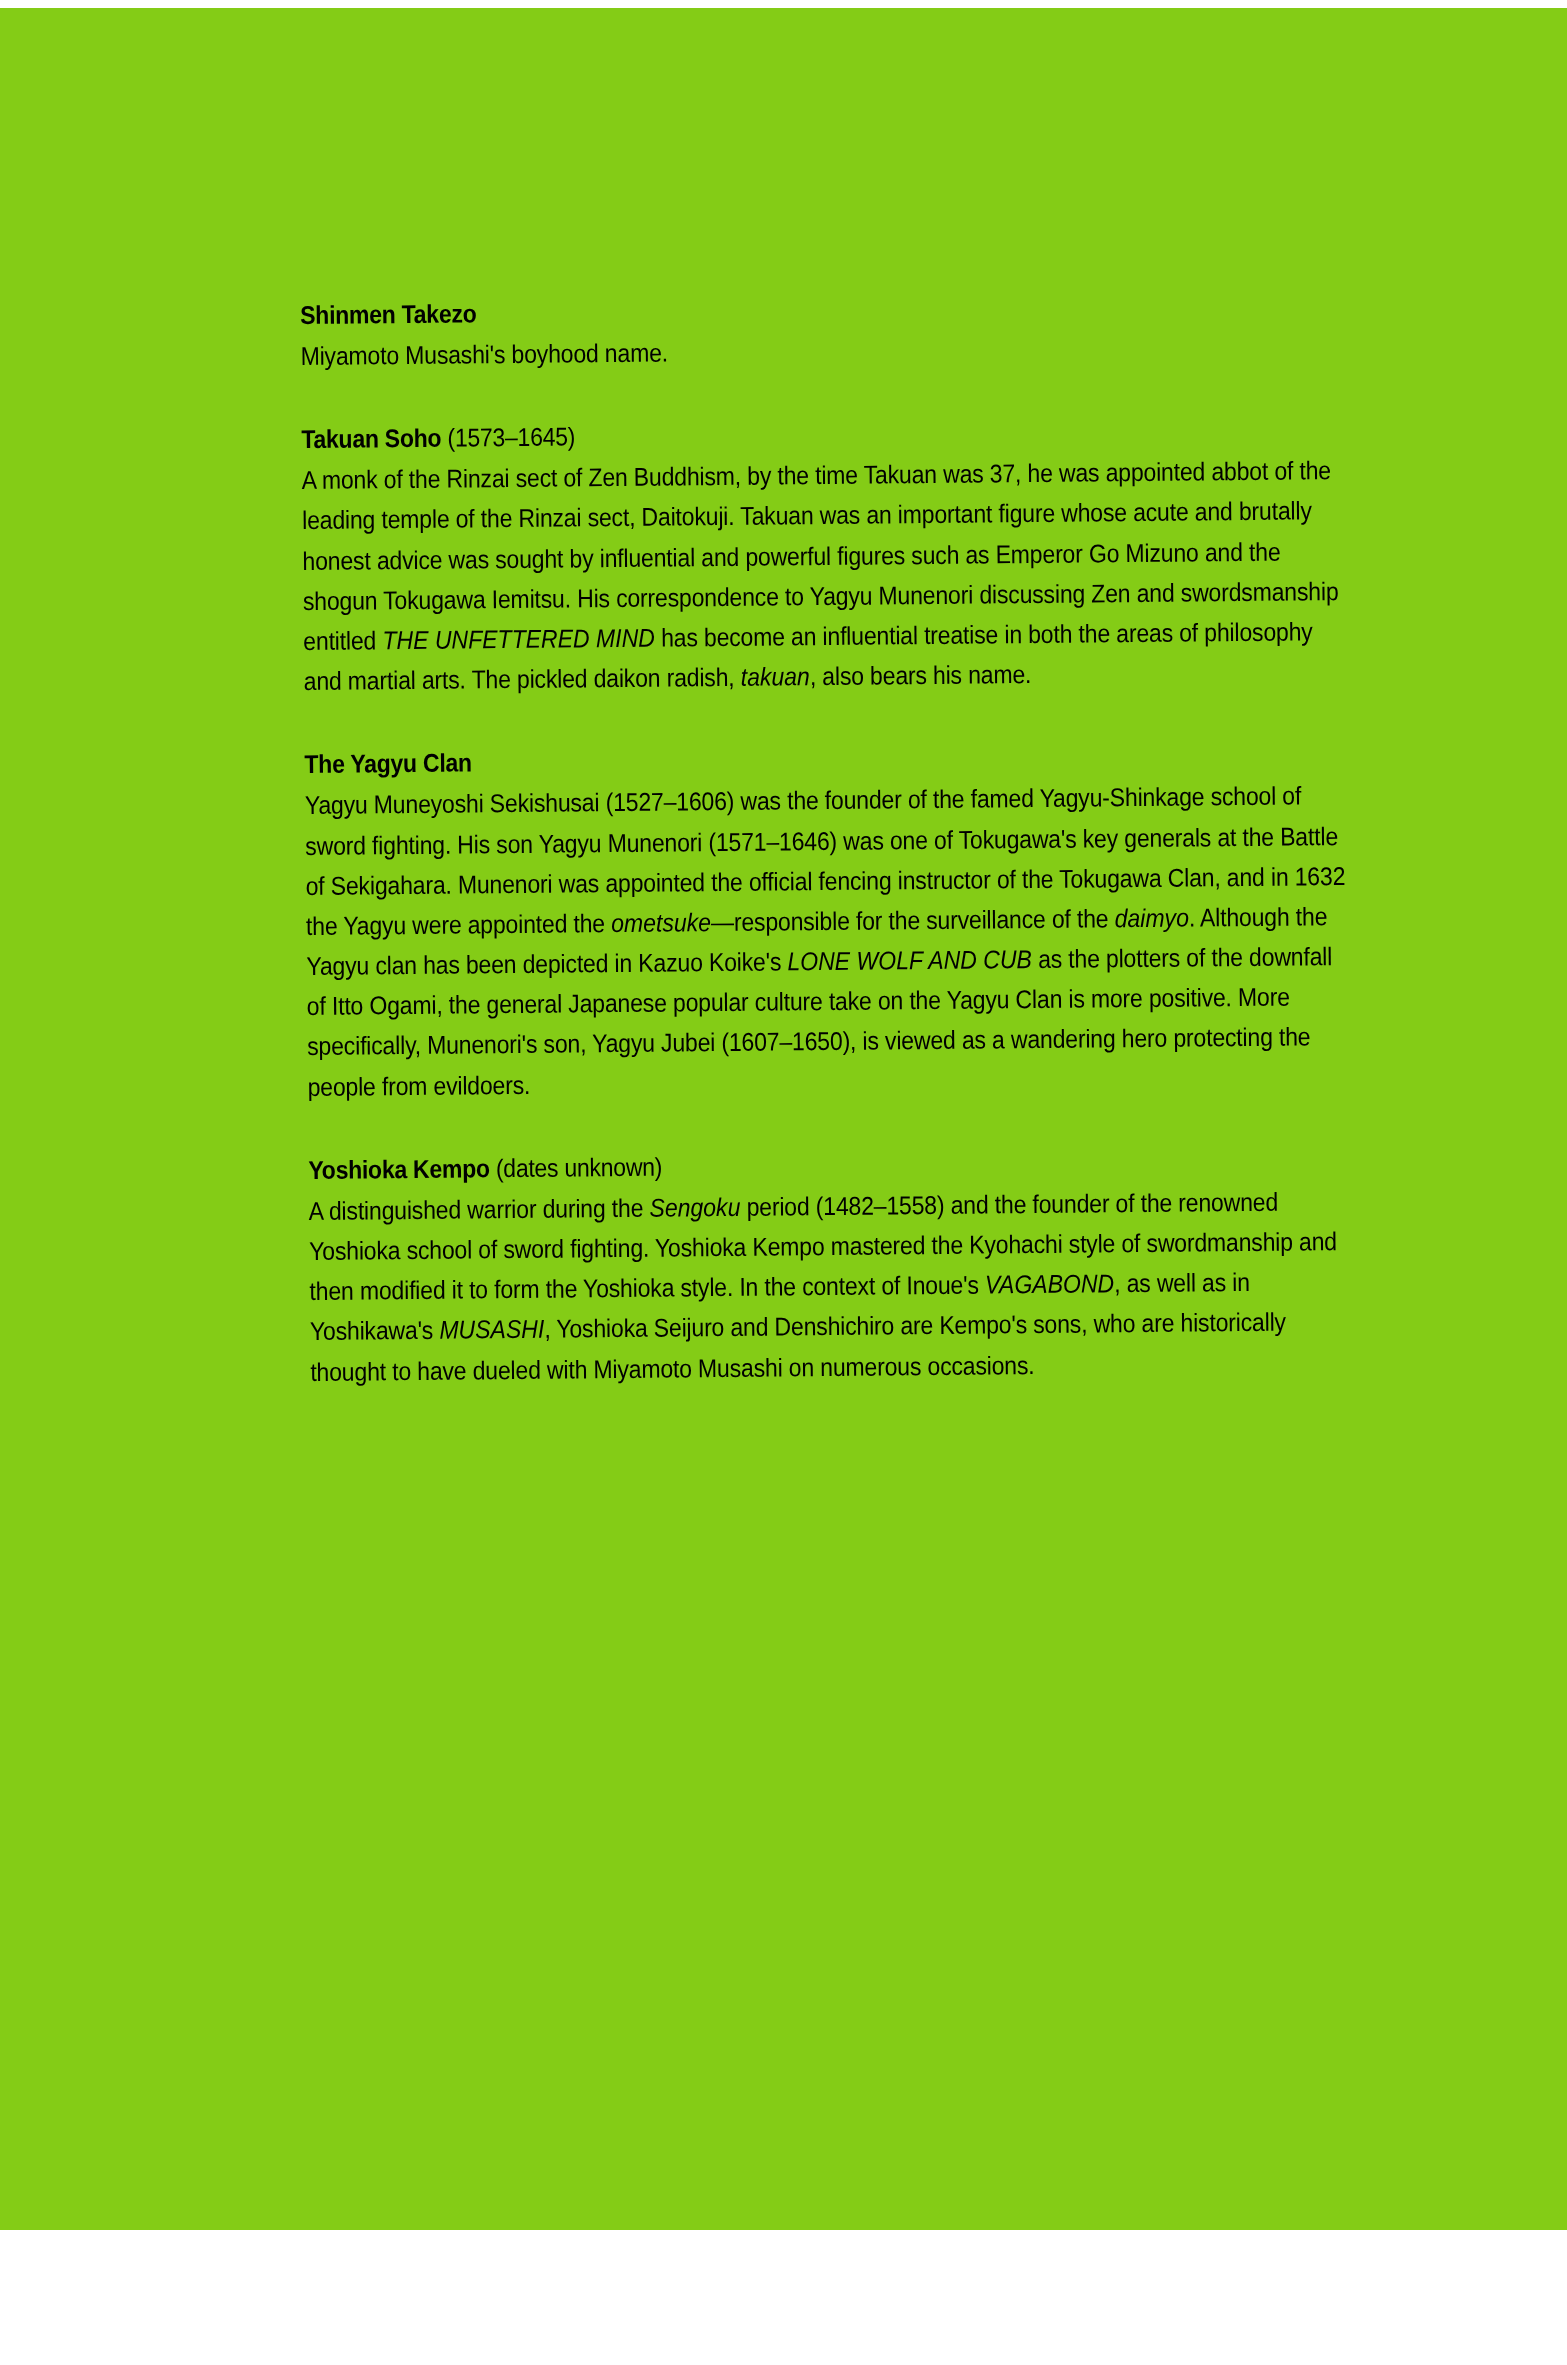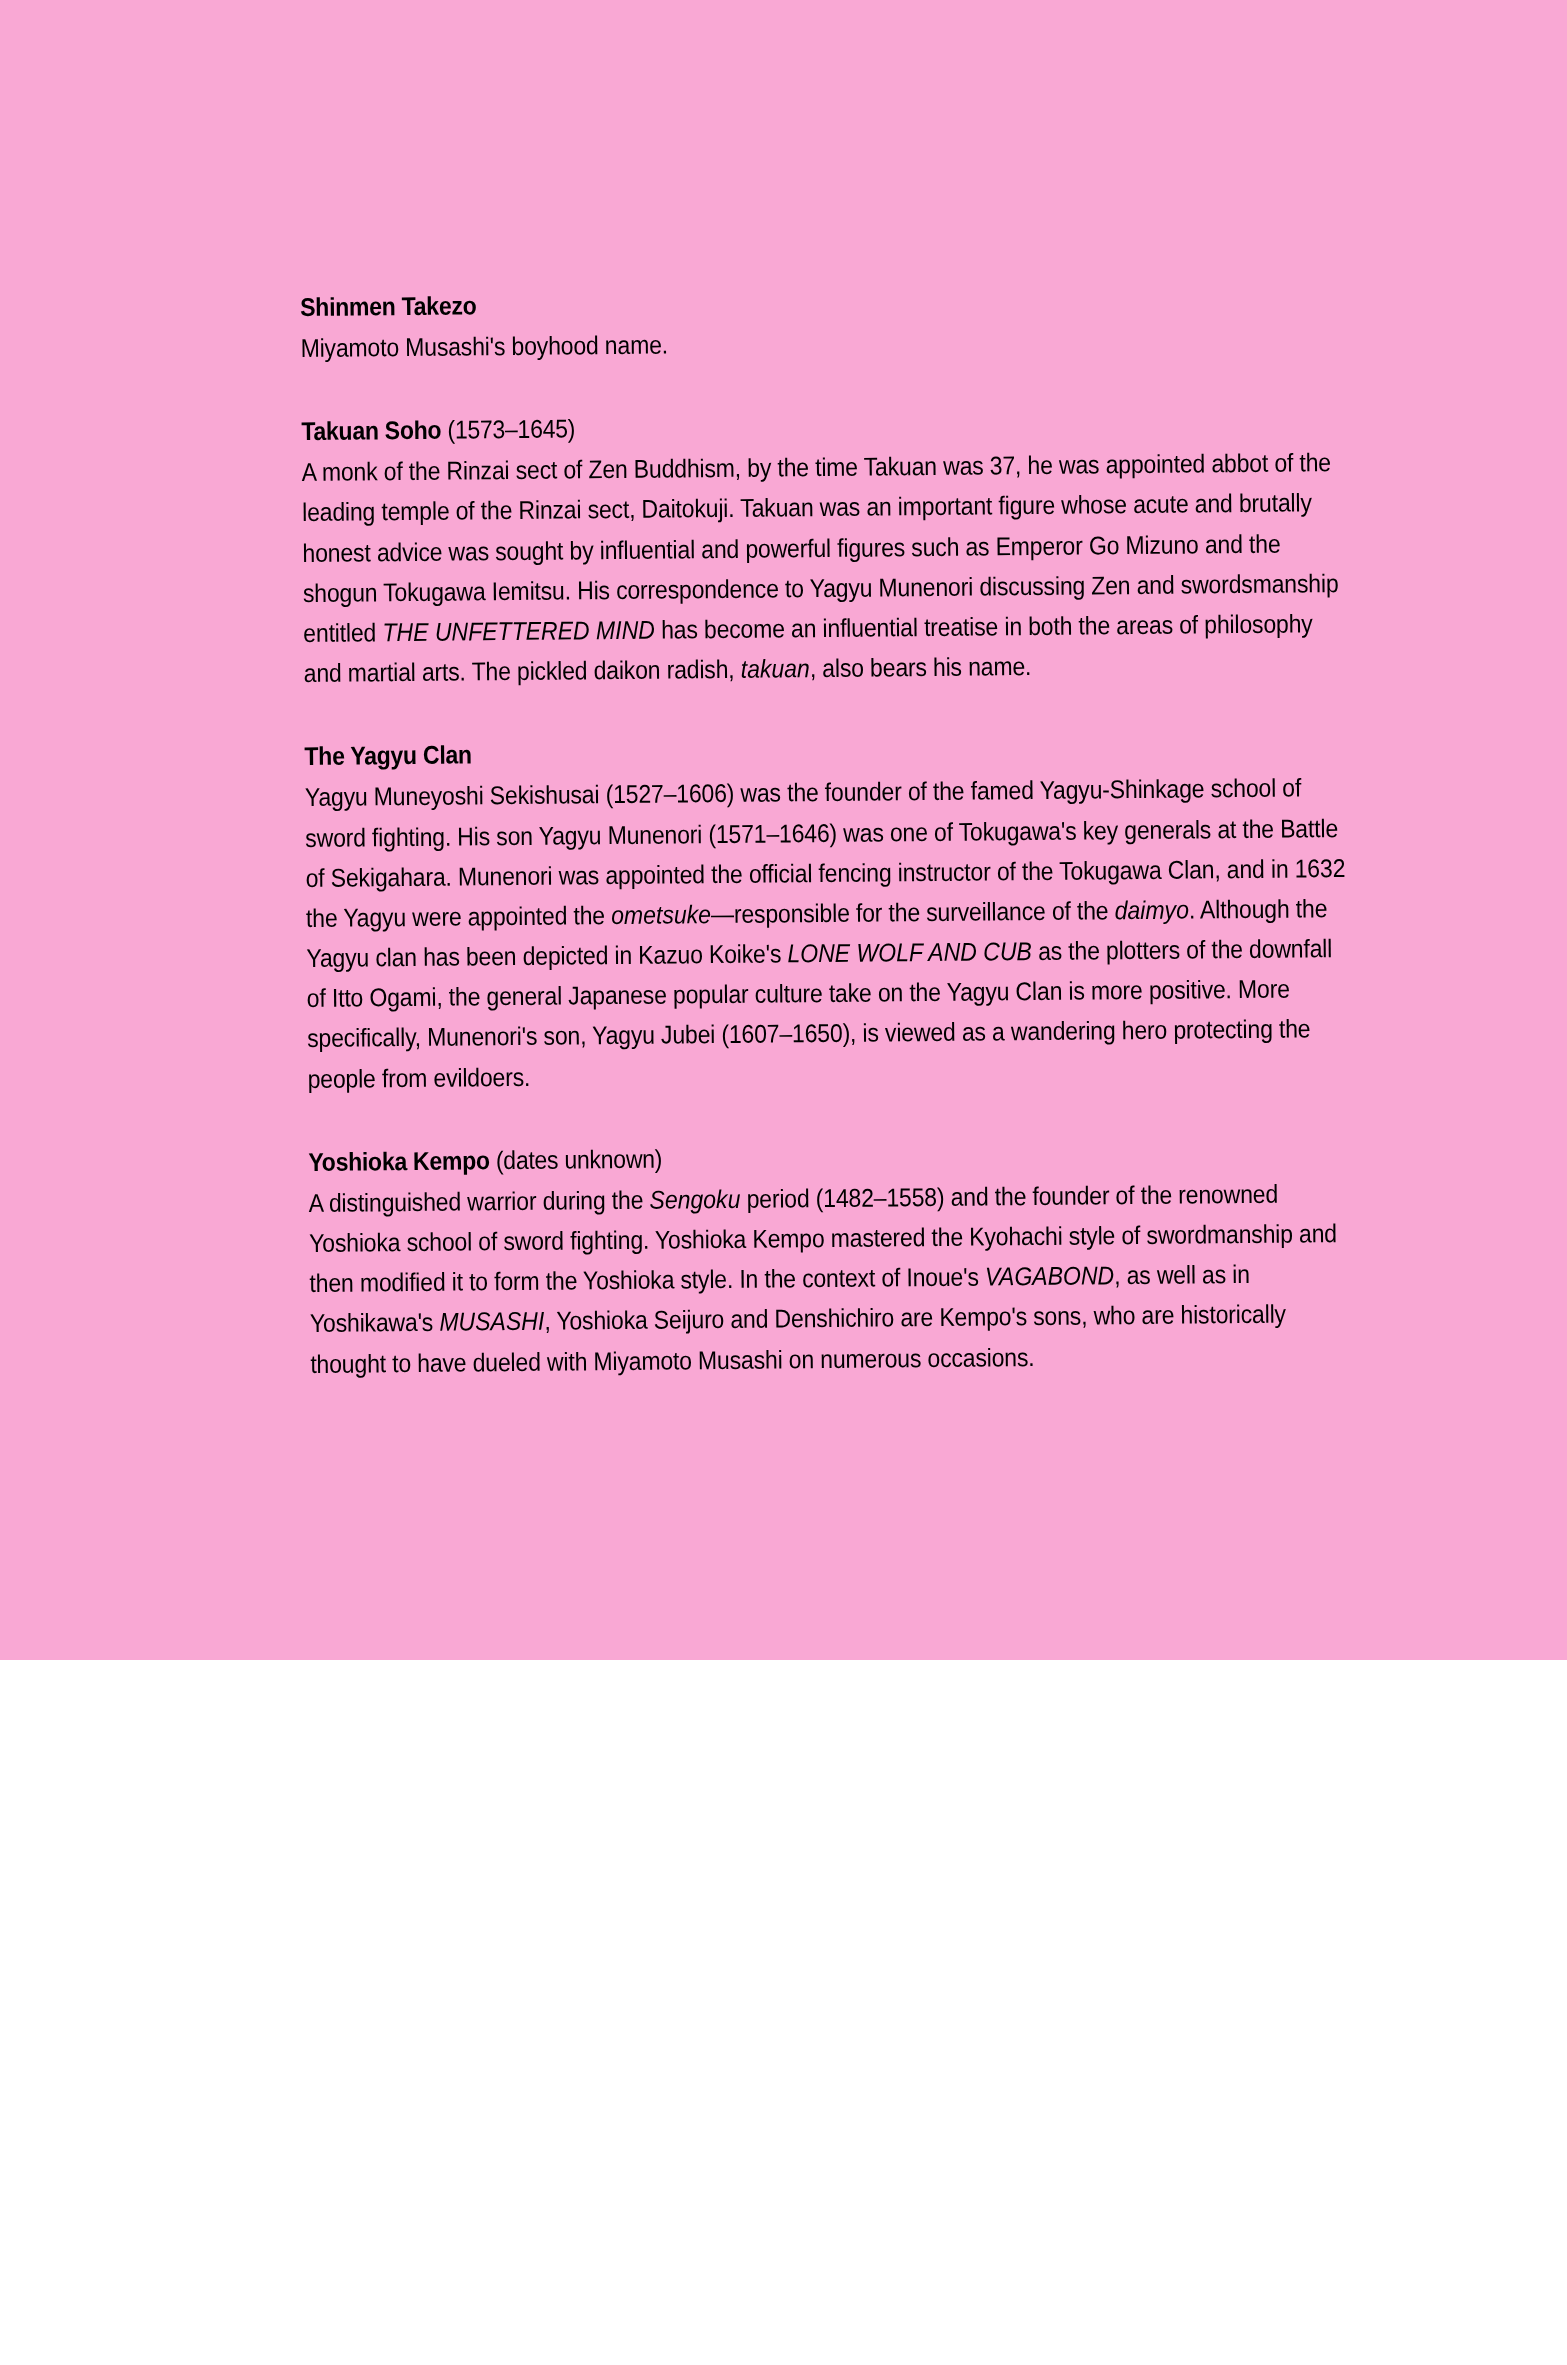--- a/index.html
+++ b/index.html
@@ -8,23 +8,24 @@
     padding: 0;
     background: #ffffff;
   }
   body {
     font-family: "Liberation Sans", "DejaVu Sans", sans-serif;
     color: #000000;
   }
   #page {
     position: relative;
     width: 1568px;
-    height: 1660px;
-    background: #f9a8d4;
+    height: 2222px;
+    background: #84cc16;
     overflow: hidden;
+    margin-top: 8px;
   }
   
   #content {
     position: absolute;
     left: 300px;
     top: 291px;
     width: 1049px;
     transform: rotate(-0.55deg);
     transform-origin: 0 0;
   }

